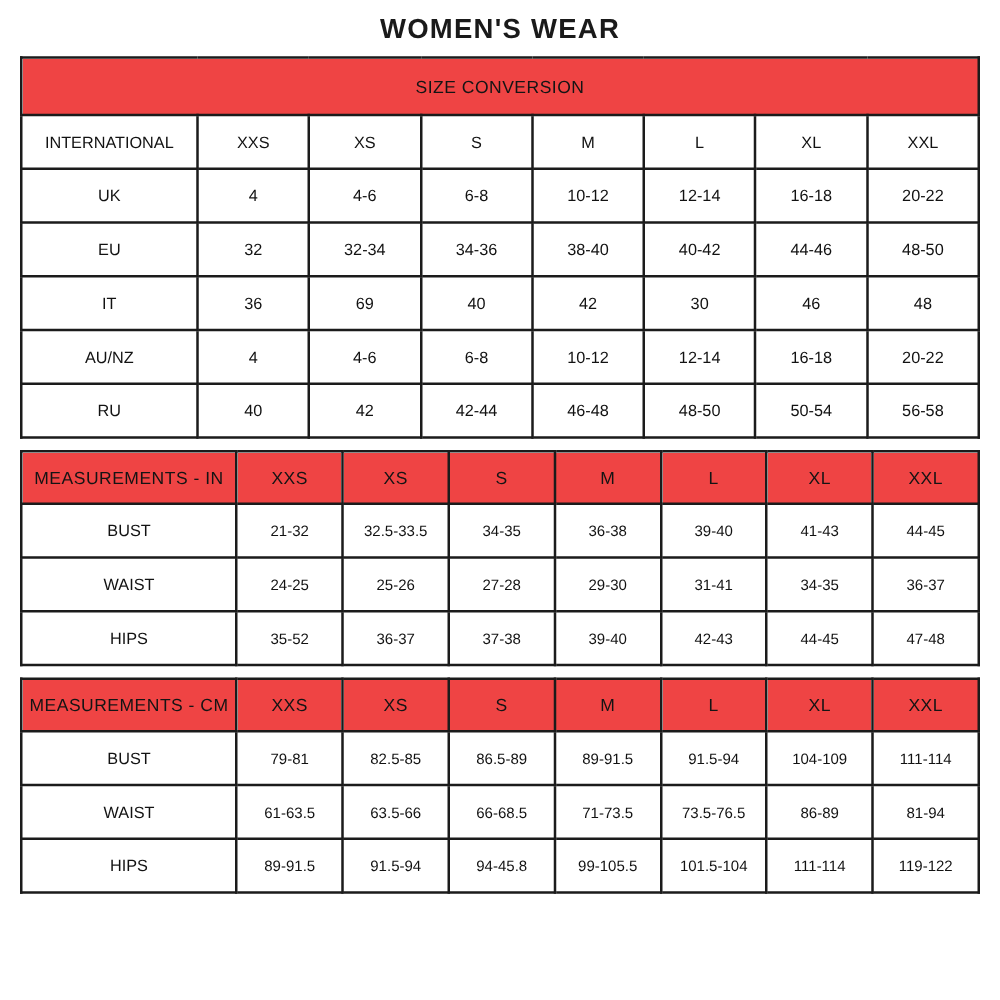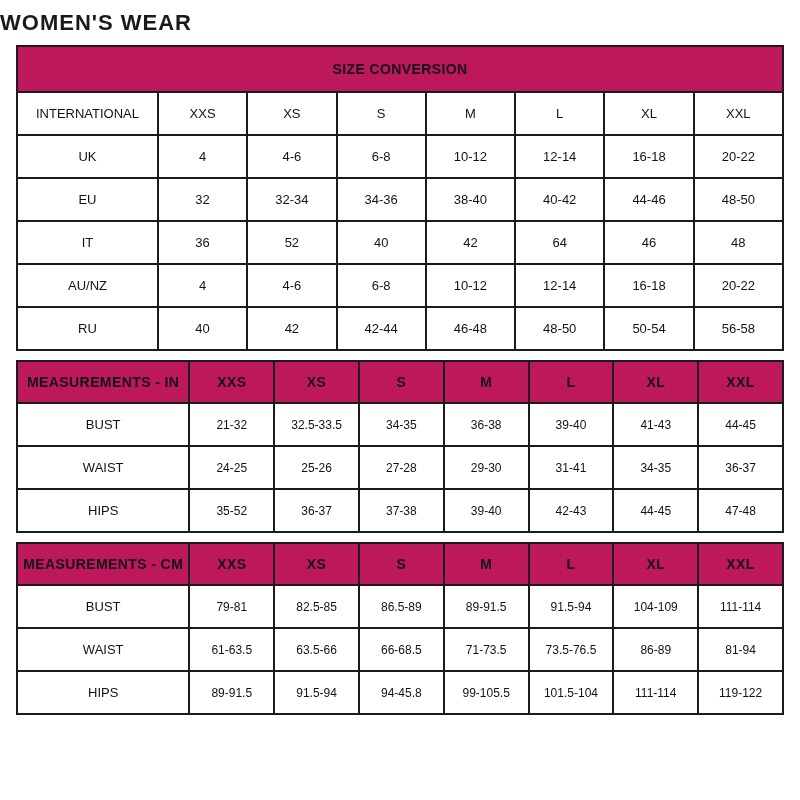--- a/index.html
+++ b/index.html
@@ -1,35 +1,35 @@
 <!DOCTYPE html>
 <html><head>
 <meta charset="utf-8">
 <style>
   html,body{margin:0;padding:0;background:#ffffff;}
   .sheet{
     width:800px;height:800px;background:#ffffff;box-sizing:border-box;
     font-family:"Liberation Sans", sans-serif;color:#121212;
   }
   .title-wrap{
-    height:45px;display:flex;align-items:center;
+    height:45px;display:flex;align-items:center;justify-content:center;
   }
   .page-title{
     font-size:22px;font-weight:600;letter-spacing:1px;color:#1a1a1a;
   }
   .tables{margin:0 16px;}
   table.tbl{
     width:100%;border-collapse:collapse;table-layout:fixed;
   }
   table.tbl td{
     border:2px solid #1b1b1b;text-align:center;vertical-align:middle;
     padding:0 2px;overflow:hidden;white-space:nowrap;
   }
   .hdr-cell{
-    background:#be185d;font-weight:700;font-size:14px;letter-spacing:.4px;
+    background:#ef4444;font-weight:400;font-size:14px;letter-spacing:.4px;
     height:44px;color:#141414;
   }
   .t1 .lbl-cell, .t1 .val-cell{
     height:41px;font-size:13px;font-weight:500;
   }
   .m-tbl .lbl-cell{height:41px;font-size:13px;font-weight:500;}
   .m-tbl .val-cell{height:41px;font-size:12px;font-weight:500;}
   .m-tbl .hdr-cell{height:40px;}
   .gap{height:9px;}
 </style>
@@ -85,24 +85,24 @@
           <td class="val-cell">32-34</td>
           <td class="val-cell">34-36</td>
           <td class="val-cell">38-40</td>
           <td class="val-cell">40-42</td>
           <td class="val-cell">44-46</td>
           <td class="val-cell">48-50</td>
         </tr>
         <tr>
           <td class="lbl-cell">IT</td>
           <td class="val-cell">36</td>
-          <td class="val-cell">52</td>
+          <td class="val-cell">69</td>
           <td class="val-cell">40</td>
           <td class="val-cell">42</td>
-          <td class="val-cell">64</td>
+          <td class="val-cell">30</td>
           <td class="val-cell">46</td>
           <td class="val-cell">48</td>
         </tr>
         <tr>
           <td class="lbl-cell">AU/NZ</td>
           <td class="val-cell">4</td>
           <td class="val-cell">4-6</td>
           <td class="val-cell">6-8</td>
           <td class="val-cell">10-12</td>
           <td class="val-cell">12-14</td>

